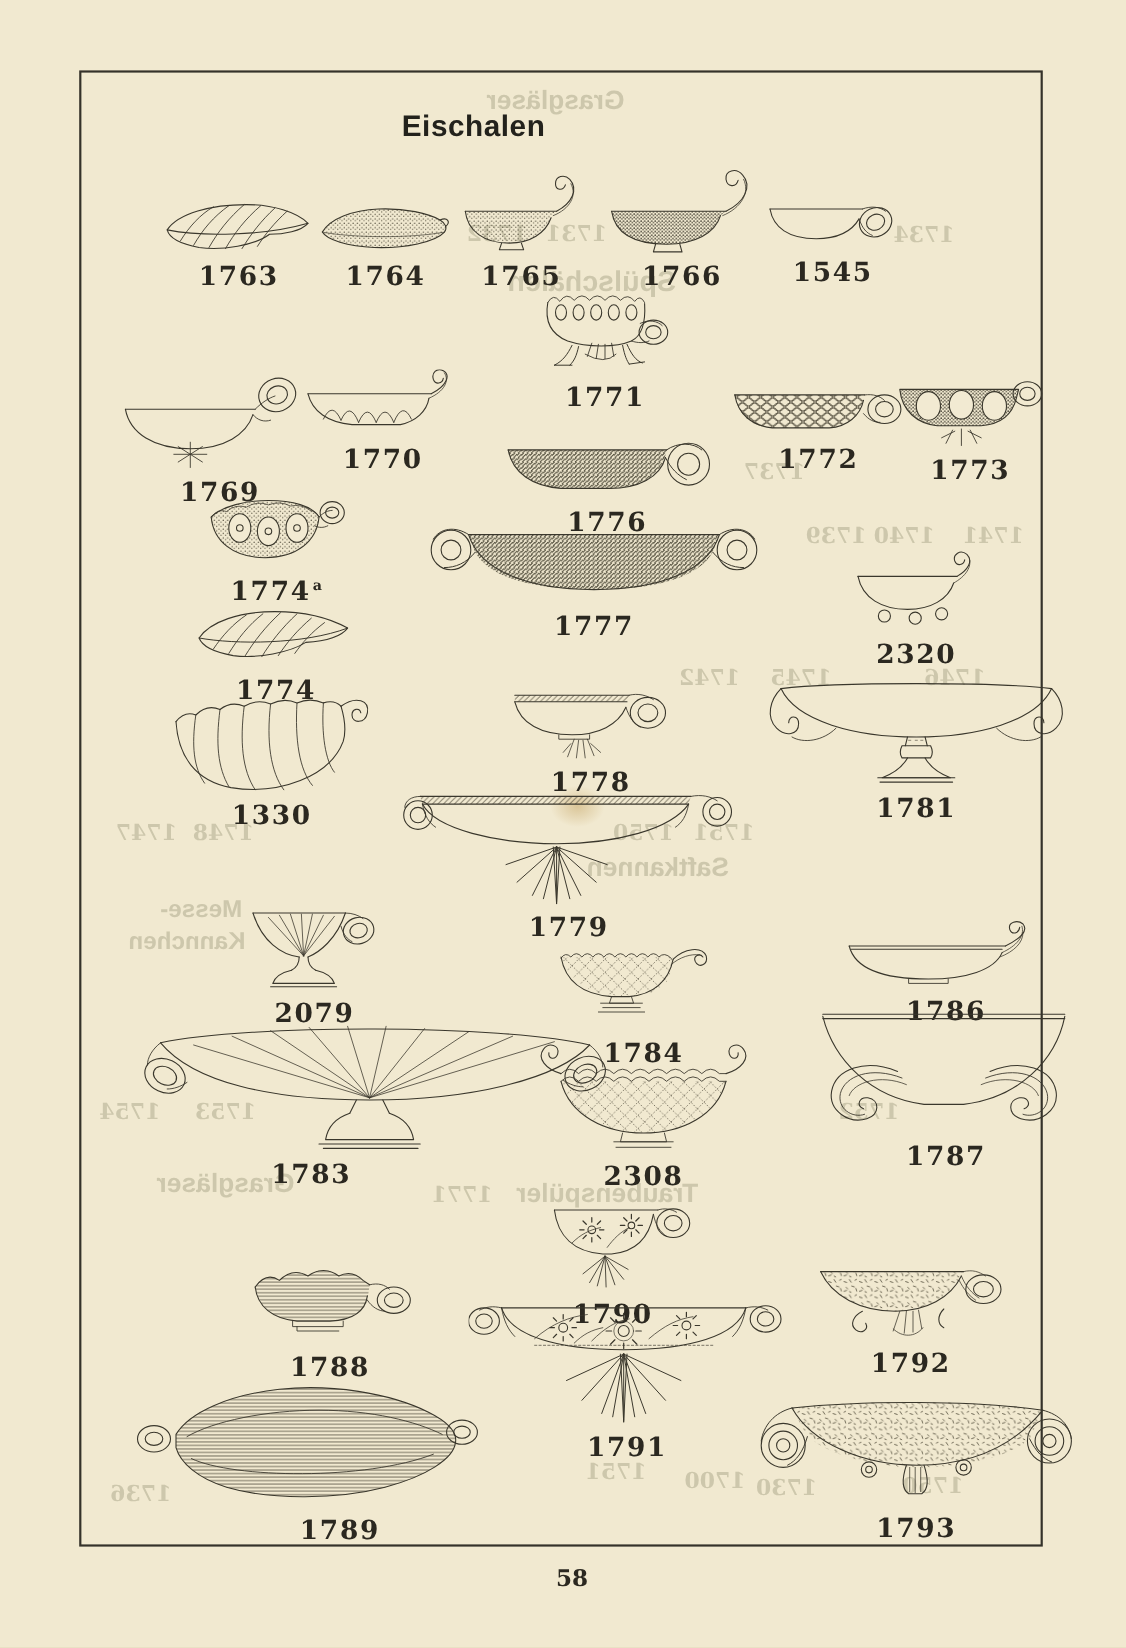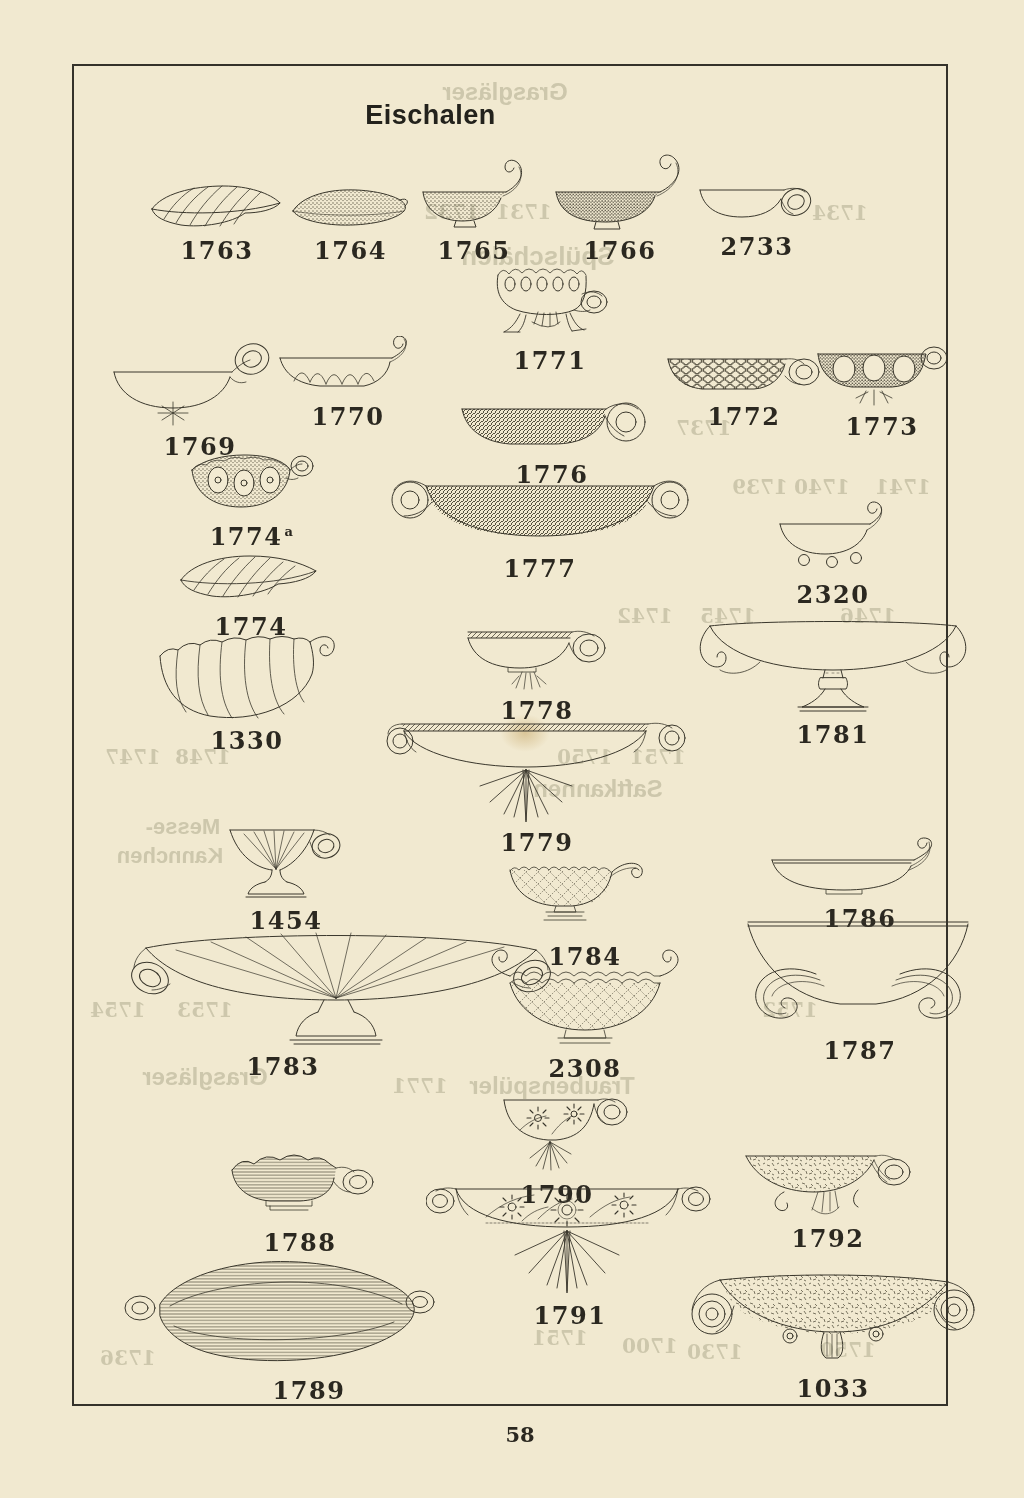--- a/index.html
+++ b/index.html
@@ -143,21 +143,21 @@
   </figure>
 
   <figure class="fig" style="left:656px;top:166px">
     <svg class="art" width="122" height="44" viewBox="0 0 122 44">
       <path d="M4,8 H88"></path>
       <path d="M4,8 C7,25 21,35 46,35 C64,35 78,29 85,17"></path>
       <ellipse cx="100" cy="20" rx="15" ry="13" transform="rotate(-25 100 20)"></ellipse>
       <ellipse cx="100" cy="20" rx="8.5" ry="7" transform="rotate(-25 100 20)"></ellipse>
       <path style="stroke-width:.8" d="M88,8 C96,5 104,6 109,10 M85,17 C88,26 92,30 97,32"></path>
     </svg>
-    <figcaption class="lbl">2733</figcaption>
+    <figcaption class="lbl">1545</figcaption>
   </figure>
 
 
   <figure class="fig" style="left:446px;top:246px">
     <svg class="art" width="128" height="78" viewBox="0 0 128 78">
       <path style="stroke-width:.8" d="M12,13 Q17,4 23,12 Q29,3 36,11 Q43,3 50,11 Q57,3 64,11 Q71,3 78,11 Q85,4 91,12 Q96,5 100,13"></path>
       <ellipse cx="24" cy="22" rx="5" ry="7"></ellipse>
         <ellipse cx="40" cy="22" rx="5" ry="7"></ellipse>
       <ellipse cx="56" cy="22" rx="5" ry="7"></ellipse>
         <ellipse cx="72" cy="22" rx="5" ry="7"></ellipse>
@@ -322,21 +322,21 @@
       <path style="stroke-width:.8" d="M208,50 C220,62 238,64 248,58"></path>
       <path d="M127,58 L125,66 M143,58 L145,66"></path>
       <path style="stroke-width:.5" d="M128,61 h2 M134,61 h2 M139,61 h2"></path>
       <path d="M122,66 C120,70 120,74 122,77 L148,77 C150,74 150,70 148,66 Z"></path>
       <path d="M127,77 C122,86 112,92 104,95 L166,95 C158,92 148,86 143,77"></path>
       <path d="M100,95 H170 M102,99 H168"></path>
     </svg>
     <figcaption class="lbl">1781</figcaption>
   </figure>
 
-  <figure class="fig" style="left:346px;top:694px">
+  <figure class="fig" style="left:326px;top:694px">
     <svg class="art" width="302" height="112" viewBox="0 0 302 112">
       <path style="fill:url(#hatch);stroke:none" d="M16,14 H262 L260,21 H18 Z"></path>
       <path d="M16,14 H262 M18,21 H260"></path>
       <path d="M18,21 C30,44 86,57 140,57 C194,57 244,44 260,21"></path>
       <circle cx="14" cy="31" r="13"></circle>
         <circle cx="14" cy="31" r="7"></circle>
       <path style="stroke-width:.8" d="M16,14 C8,14 2,18 2,24 M18,21 C20,32 24,38 30,42"></path>
       <circle cx="286" cy="28" r="13"></circle>
         <circle cx="286" cy="28" r="7"></circle>
       <path style="stroke-width:.8" d="M262,14 C272,12 280,14 286,18 M260,21 C258,32 254,38 248,42"></path>
@@ -350,21 +350,21 @@
       <path d="M8,8 H92"></path>
       <path d="M8,8 C16,34 34,46 50,48 M92,8 C84,32 68,44 58,48"></path>
       <path style="stroke-width:.7" d="M54,47 L22,12 M54,47 L32,10 M54,47 L42,9 M54,47 L52,9 M54,47 L62,9 M54,47 L72,10 M54,47 L82,11"></path>
       <ellipse cx="104" cy="24" rx="14" ry="12" transform="rotate(-15 104 24)"></ellipse>
       <ellipse cx="104" cy="24" rx="8" ry="6.5" transform="rotate(-15 104 24)"></ellipse>
       <path style="stroke-width:.8" d="M92,8 C98,8 104,10 108,13 M88,20 C90,28 94,32 98,34"></path>
       <path d="M50,48 C50,54 47,58 43,60 M58,48 C58,54 61,58 65,60"></path>
       <path d="M43,60 C34,62 28,66 26,72 L82,72 C80,66 74,62 65,60"></path>
       <path d="M24,75 H84"></path>
     </svg>
-    <figcaption class="lbl">1454</figcaption>
+    <figcaption class="lbl">2079</figcaption>
   </figure>
 
   <figure class="fig" style="left:724px;top:820px">
     <svg class="art" width="192" height="62" viewBox="0 0 192 62">
       <path d="M8,24 H150 M10,27 H147"></path>
       <path d="M8,24 C13,44 38,54 80,54 C114,54 140,46 147,30"></path>
       <path style="stroke-width:.8" d="M62,54 L62,58 H98 L98,54"></path>
       <path d="M150,24 C164,17 171,10 166,4 C161,0 152,2 154,9 C156,14 162,13 163,7"></path>
       <path style="stroke-width:.7" d="M147,30 C160,24 168,15 165,6 M145,34 C158,29 166,21 166,12"></path>
     </svg>
@@ -522,17 +522,17 @@
         <circle cx="268" cy="42" r="13"></circle>
         <circle cx="268" cy="42" r="6"></circle>
       <path style="stroke-width:.9" d="M262,14 C278,18 286,28 288,40 M250,40 C256,52 262,58 270,61"></path>
       <circle cx="104" cy="68" r="7"></circle>
         <circle cx="104" cy="68" r="3"></circle>
       <circle cx="190" cy="66" r="7"></circle>
         <circle cx="190" cy="66" r="3"></circle>
       <path d="M138,64 C134,76 134,86 140,90 L152,90 C158,86 158,76 154,64"></path>
       <path style="stroke-width:.7" d="M141,66 L141,88 M146,66 L146,89 M151,66 L151,88"></path>
     </svg>
-    <figcaption class="lbl">1033</figcaption>
+    <figcaption class="lbl">1793</figcaption>
   </figure>
 
   <div class="pageno">58</div>
 </div>
 
 </body></html>

